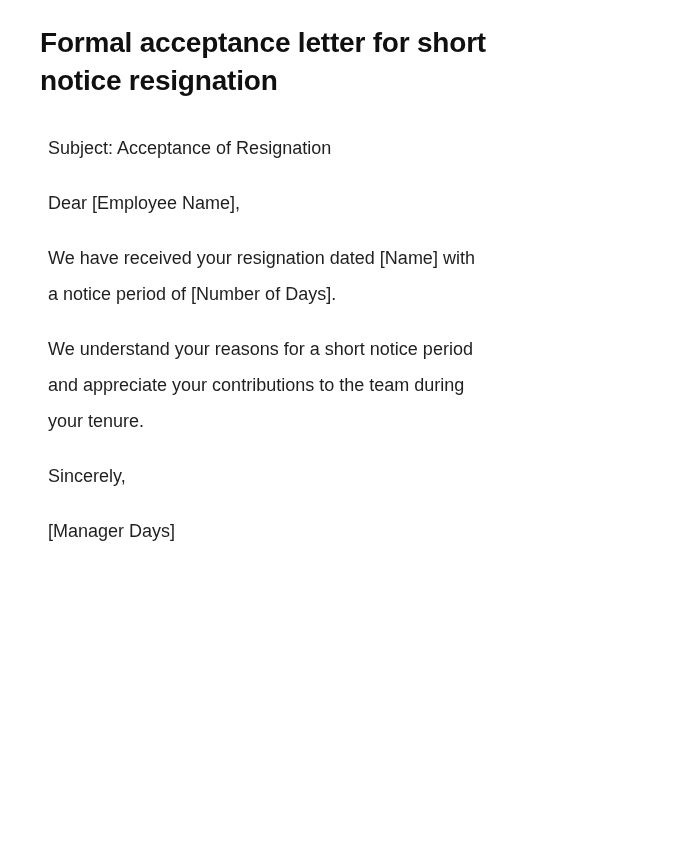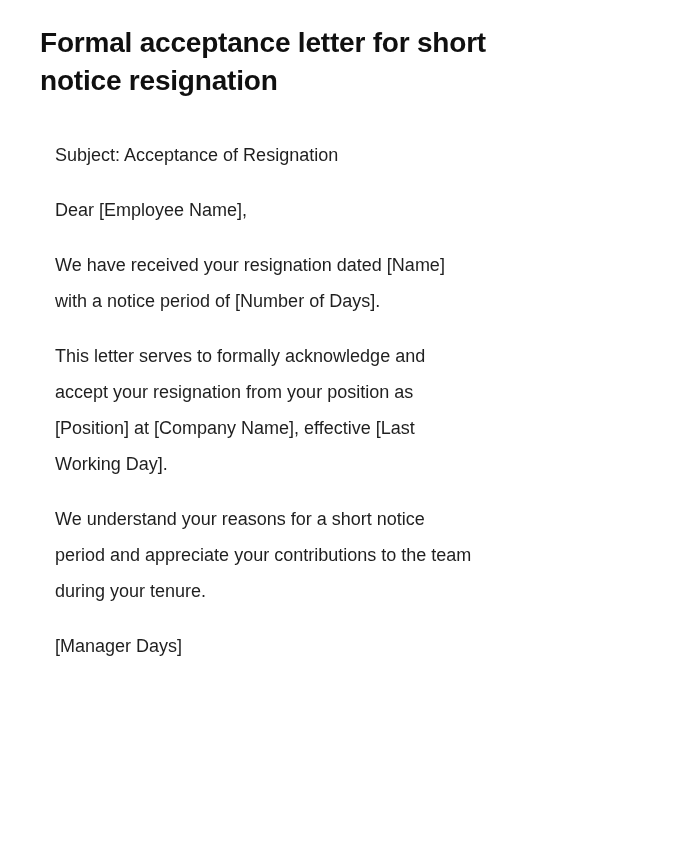--- a/index.html
+++ b/index.html
@@ -26,21 +26,21 @@
     font-size: 28px;
     font-weight: bold;
     line-height: 38px;
     letter-spacing: -0.2px;
     color: #101010;
     margin: 0;
     padding-top: 24px;
     max-width: 540px;
   }
   .doc-body {
-    margin: 15px;
+    margin: 8px;
     padding: 0;
   }
   .paragraph {
     font-size: 18px;
     line-height: 36px;
     font-weight: normal;
     color: #1f1f1f;
     margin: 0;
     padding-top: 19px;
     max-width: 600px;
@@ -53,18 +53,18 @@
 <body>
 
 <div class="page">
 
   <h1 class="doc-title">Formal acceptance letter for short notice resignation</h1>
 
   <div class="doc-body">
     <p class="paragraph">Subject: Acceptance of Resignation</p>
     <p class="paragraph">Dear [Employee Name],</p>
     <p class="paragraph">We have received your resignation dated [Name] with a notice period of [Number of Days].</p>
-    <p class="paragraph">This letter serves to formally acknowledge and accept your resignation from your position as [Position] at [Company Name], effective [Last Working Day].</p>
     <p class="paragraph">We understand your reasons for a short notice period and appreciate your contributions to the team during your tenure.</p>
+    <p class="paragraph">Sincerely,</p>
     <p class="paragraph">[Manager Days]</p>
   </div>
 
 </div>
 
 </body></html>

